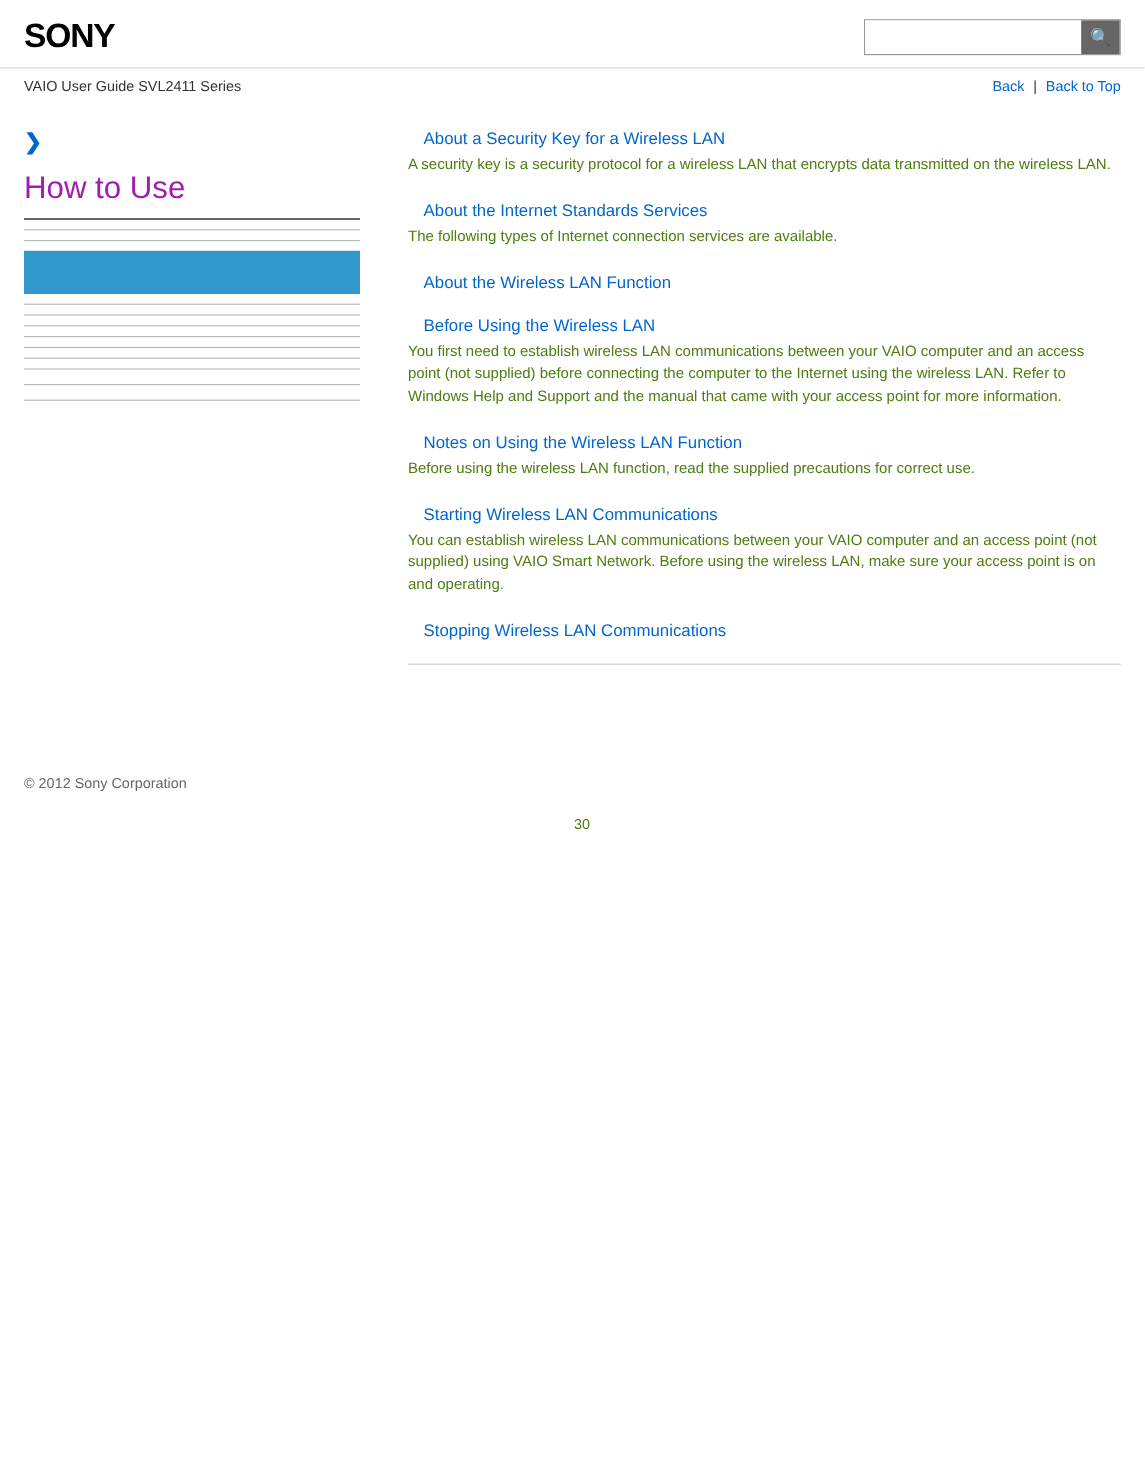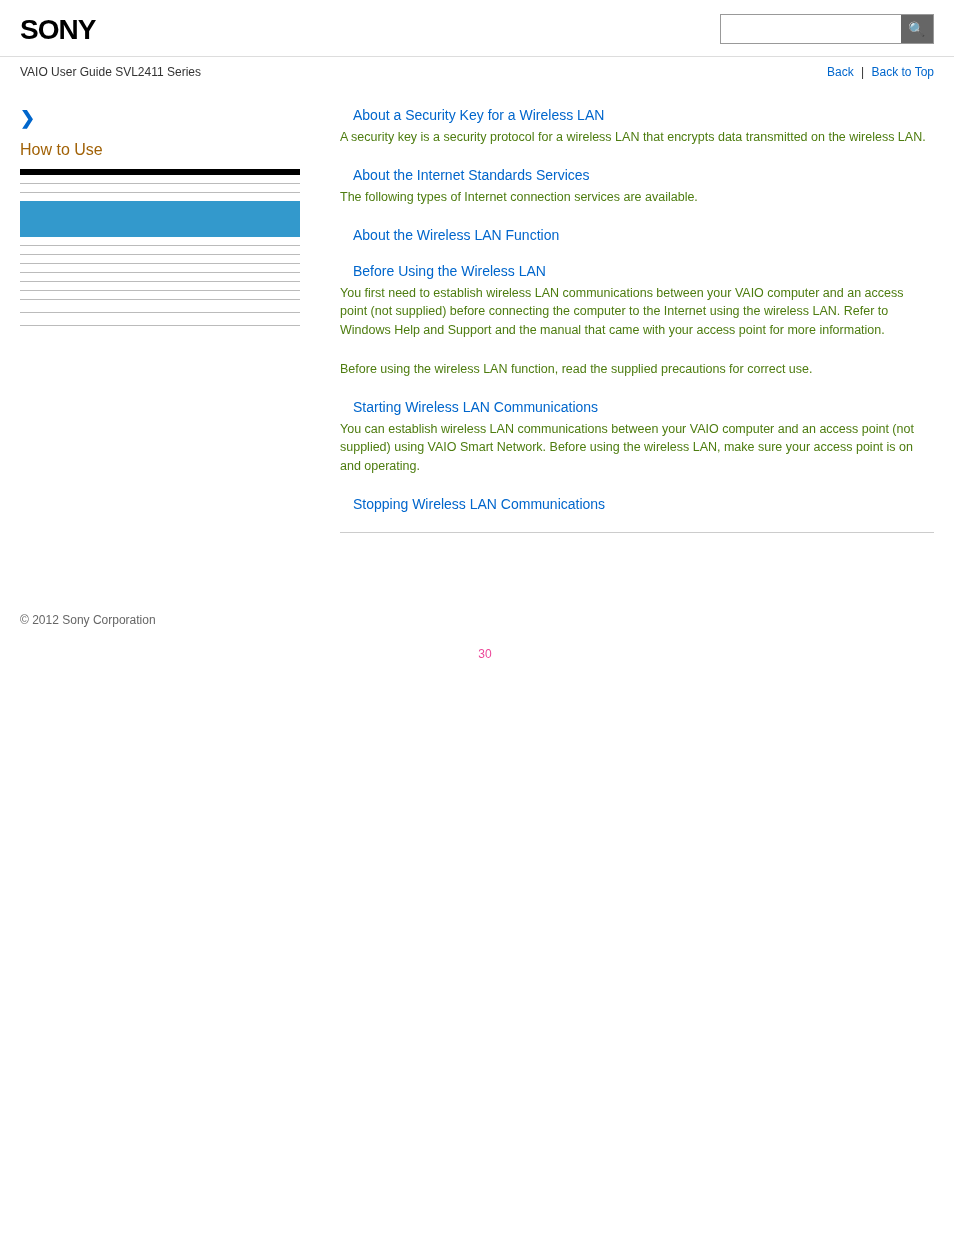--- a/index.html
+++ b/index.html
@@ -8,21 +8,21 @@
       font-size: 13px;
       color: #333;
       background: #fff;
       width: 954px;
       min-height: 1235px;
     }
 
     
     .header {
       display: flex;
-      align-items: flex-start;
+      align-items: flex-end;
       justify-content: space-between;
       padding: 14px 20px 10px 20px;
       border-bottom: 1px solid #ddd;
     }
     .sony-logo {
       font-size: 28px;
       font-weight: 900;
       letter-spacing: -1px;
       color: #000;
       font-family: Arial Black, sans-serif;
@@ -86,25 +86,25 @@
       flex-shrink: 0;
       padding-right: 20px;
     }
     .sidebar-arrow {
       color: #0066cc;
       font-size: 18px;
       font-weight: bold;
       margin-bottom: 12px;
     }
     .sidebar-title {
-      font-size: 16px;
+      font-size: 26px;
       font-weight: normal;
-      color: #a16207;
+      color: #a21caf;
       padding-bottom: 10px;
-      border-bottom: 6px solid #000000;
+      border-bottom: 1px solid #000000;
       margin-bottom: 8px;
     }
     .sidebar-divider {
       border: none;
       border-top: 1px solid #bbb;
       margin: 8px 0;
     }
     .sidebar-highlight {
       background: #3399cc;
       height: 36px;
@@ -139,26 +139,26 @@
       margin: 10px 0 20px 0;
     }
 
     
     .footer {
       padding: 20px 20px 10px 20px;
     }
     .copyright {
       font-size: 12px;
       color: #666;
-      margin-top: 20px;
+      margin-top: 32px;
     }
     .page-number {
       text-align: center;
       font-size: 12px;
-      color: #ec4899;
+      color: #4d7c0f;
       padding: 10px 0 30px 16px;
     }
   </style>
 </head>
 <body>
 
 <div class="header">
   <div class="sony-logo">SONY</div>
   <div class="search-box">
     <input type="text" class="search-input" style="">
@@ -227,20 +227,23 @@
     </div>
 
     <div class="topic-section">
       <a class="topic-title" href="#">
         <span>Before Using the Wireless LAN</span>
       </a>
       <p class="topic-desc">You first need to establish wireless LAN communications between your VAIO computer and an access point (not supplied) before connecting the computer to the Internet using the wireless LAN. Refer to Windows Help and Support and the manual that came with your access point for more information.</p>
     </div>
 
     <div class="topic-section">
+      <a class="topic-title" href="#">
+        <span>Notes on Using the Wireless LAN Function</span>
+      </a>
       <p class="topic-desc">Before using the wireless LAN function, read the supplied precautions for correct use.</p>
     </div>
 
     <div class="topic-section">
       <a class="topic-title" href="#">
         <span>Starting Wireless LAN Communications</span>
       </a>
       <p class="topic-desc">You can establish wireless LAN communications between your VAIO computer and an access point (not supplied) using VAIO Smart Network. Before using the wireless LAN, make sure your access point is on and operating.</p>
     </div>
 

